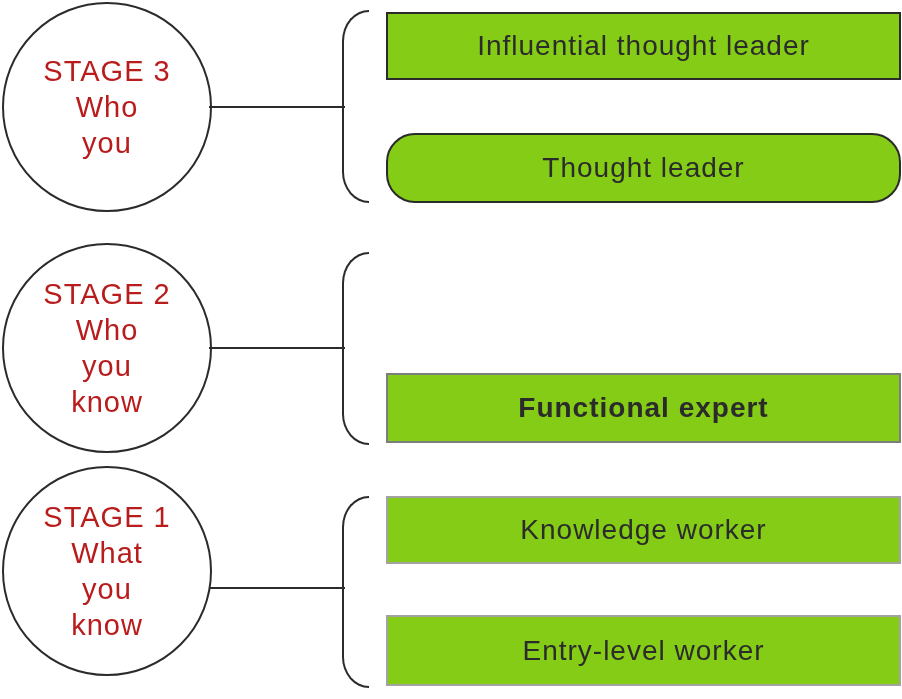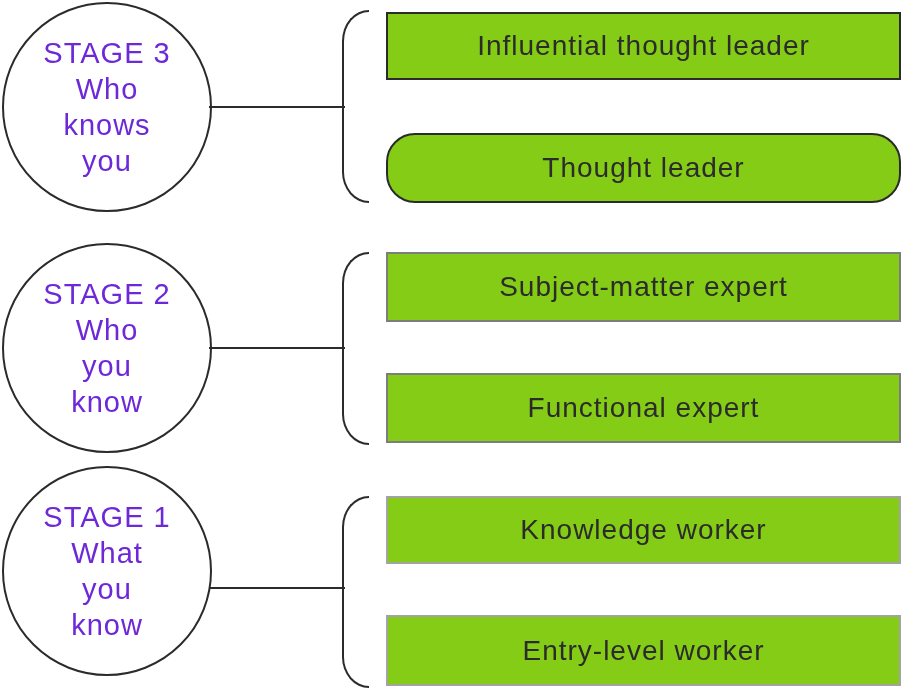--- a/index.html
+++ b/index.html
@@ -37,21 +37,21 @@
     justify-content: center;
     text-align: center;
   }
   .stage:nth-of-type(1) .circle { top: 2px; }
   .stage:nth-of-type(2) .circle { top: 10px; }
   .stage:nth-of-type(3) .circle { top: 0; }
   .circle-line {
     font-size: 29px;
     line-height: 36px;
     letter-spacing: 1px;
-    color: #6d28d9;
+    color: #b91c1c;
     white-space: nowrap;
   }
 
   
   .connector {
     position: absolute;
     left: 209px;
     width: 136px;
     height: 2.5px;
     background: #2b2b2b;
@@ -103,21 +103,20 @@
 </style>
 </head>
 <body>
 
 <div id="canvas">
 
   <div class="stage">
     <div class="circle">
       <div class="circle-line">STAGE 3</div>
       <div class="circle-line">Who</div>
-      <div class="circle-line">knows</div>
       <div class="circle-line">you</div>
     </div>
     <div class="connector"></div>
     <div class="bracket"></div>
     <div class="label-box first" style="border-color: rgb(43, 43, 43);">
       <span class="box-label">Influential thought leader</span>
     </div>
     <div class="label-box second" style="border-color: rgb(43, 43, 43); border-radius: 29px;">
       <span class="box-label">Thought leader</span>
     </div>
@@ -125,24 +124,21 @@
 
   <div class="stage">
     <div class="circle">
       <div class="circle-line">STAGE 2</div>
       <div class="circle-line">Who</div>
       <div class="circle-line">you</div>
       <div class="circle-line">know</div>
     </div>
     <div class="connector"></div>
     <div class="bracket"></div>
-    <div class="label-box first" style="border-color: rgb(125, 125, 125);">
-      <span class="box-label">Subject-matter expert</span>
-    </div>
-    <div class="label-box second" style="border-color: rgb(125, 125, 125);">
+    <div class="label-box second" style="border-color: rgb(125, 125, 125); font-weight: bold;">
       <span class="box-label">Functional expert</span>
     </div>
   </div>
 
   <div class="stage">
     <div class="circle">
       <div class="circle-line">STAGE 1</div>
       <div class="circle-line">What</div>
       <div class="circle-line">you</div>
       <div class="circle-line">know</div>

